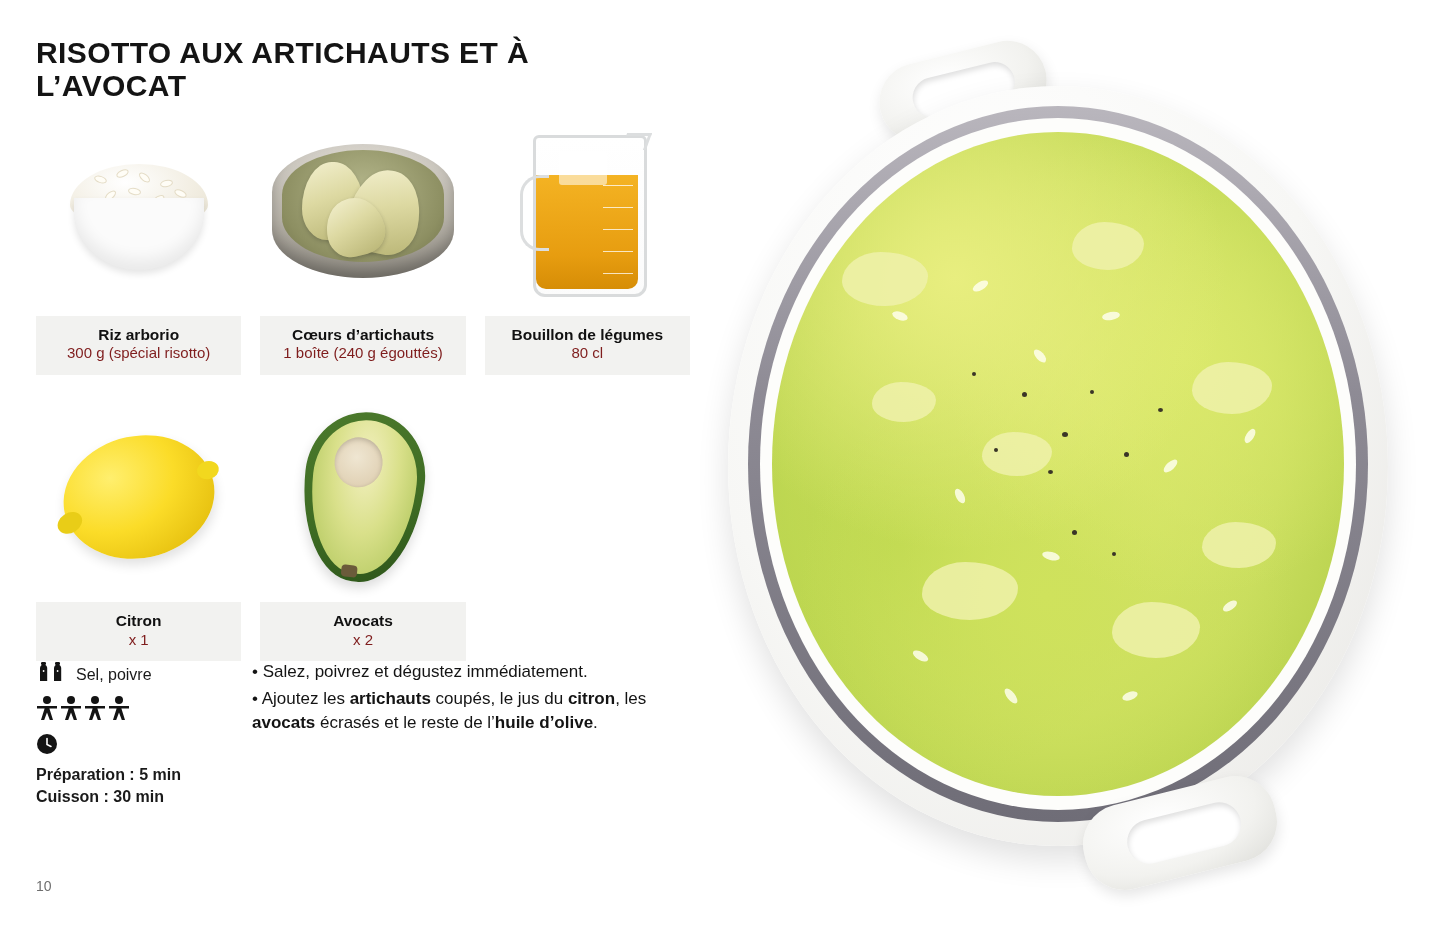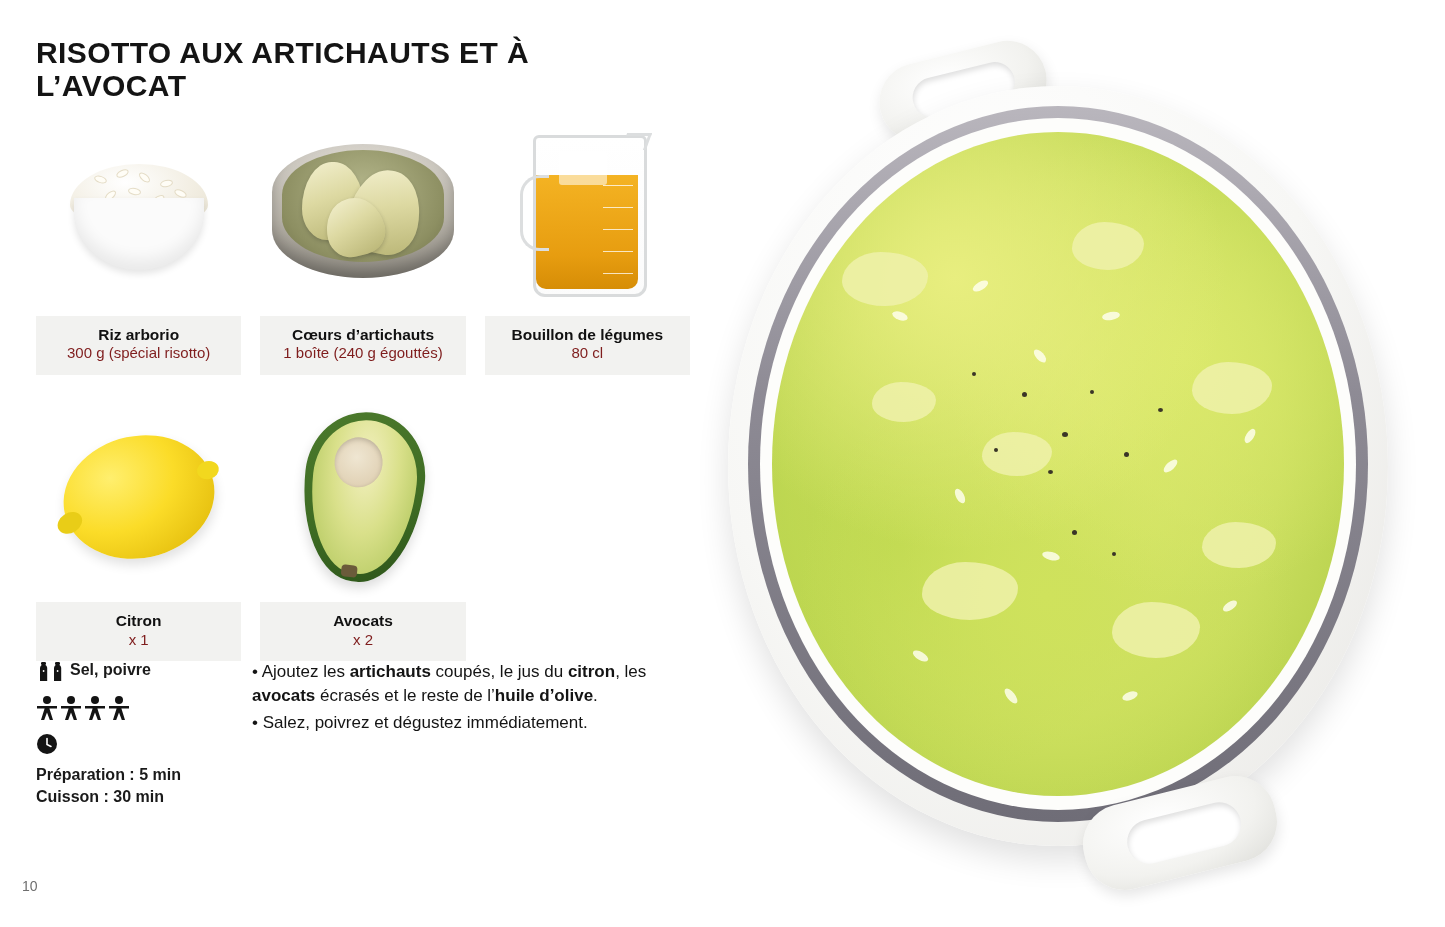--- a/index.html
+++ b/index.html
@@ -276,39 +276,40 @@
   .extras {
     position: absolute;
     left: 36px;
     top: 660px;
     width: 196px;
     font-size: 16px;
     line-height: 1.28;
   }
   .extras-line {
     display: flex;
-    align-items: flex-start;
+    align-items: center;
+    gap: 6px;
     margin-bottom: 4px;
-    font-weight: bold;
+    font-weight: normal;
   }
   .icon-row {
     display: flex;
     align-items: center;
     gap: 2px;
     margin: 6px 0 4px 0;
   }
   .timing {
     margin-top: 0;
     font-weight: bold;
     font-size: 16px;
     line-height: 1.35;
   }
   .page-number {
     position: absolute;
-    left: 22px;
+    left: 36px;
     top: 878px;
     font-size: 14px;
     color: #6e6e6e;
   }
 
   
   .steps {
     position: absolute;
     left: 252px;
     top: 660px;
@@ -567,24 +568,24 @@
       </div>
 
       <div class="timing">
         <div>Préparation : 5 min</div>
         <div>Cuisson : 30 min</div>
       </div>
     </div>
 
     <div class="steps">
       <div class="step">
+        • Salez, poivrez et dégustez immédiatement.
+      </div>
+      <div class="step">
         • Ajoutez les <b>artichauts</b> coupés, le jus du <b>citron</b>, les <b>avocats</b> écrasés et le reste de l’<b>huile d’olive</b>.
-      </div>
-      <div class="step">
-        • Salez, poivrez et dégustez immédiatement.
       </div>
     </div>
 
     <div class="page-number">10</div>
   </div>
 
   <div class="right-photo">
     <div class="handle-l">
       <div class="handle-hole"></div>
     </div>

